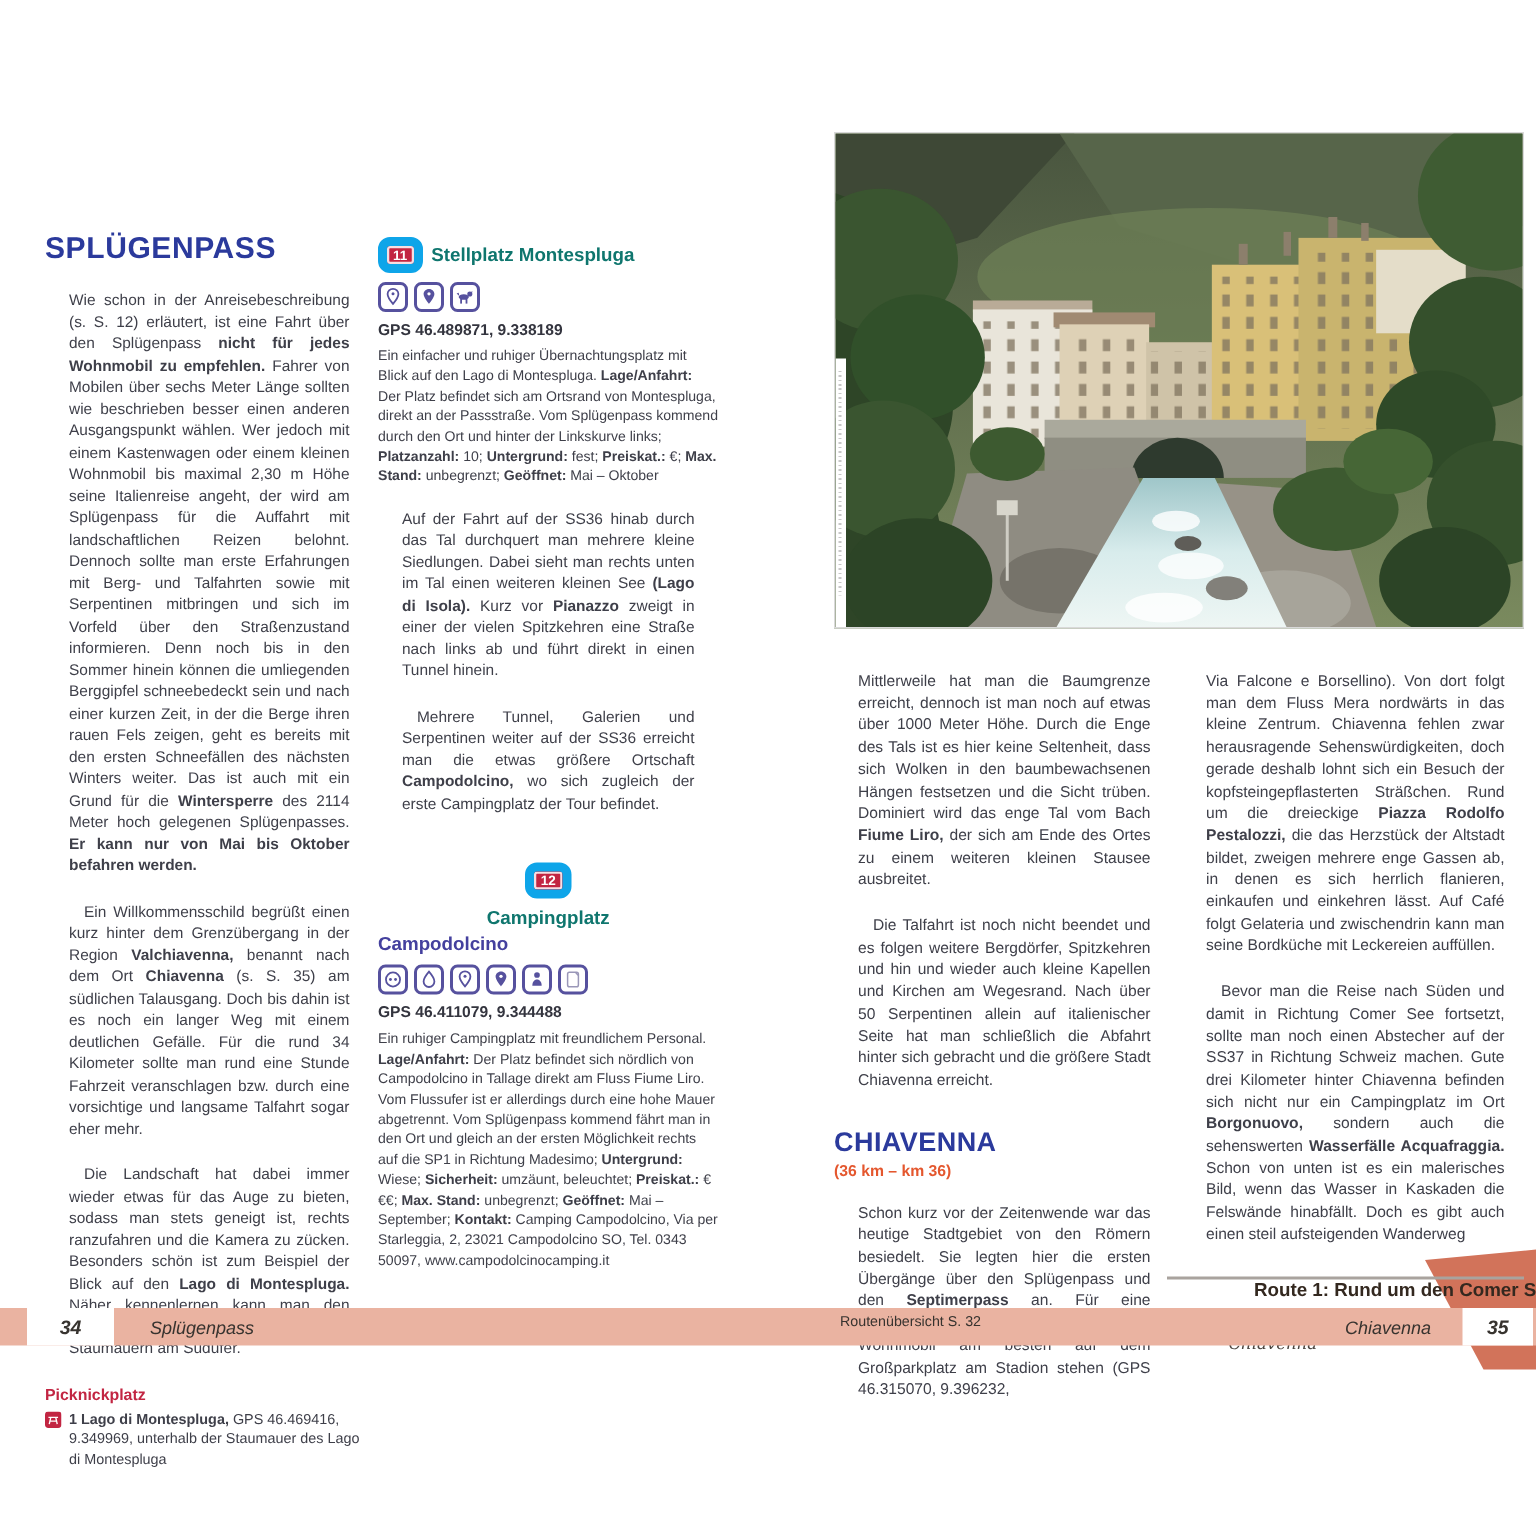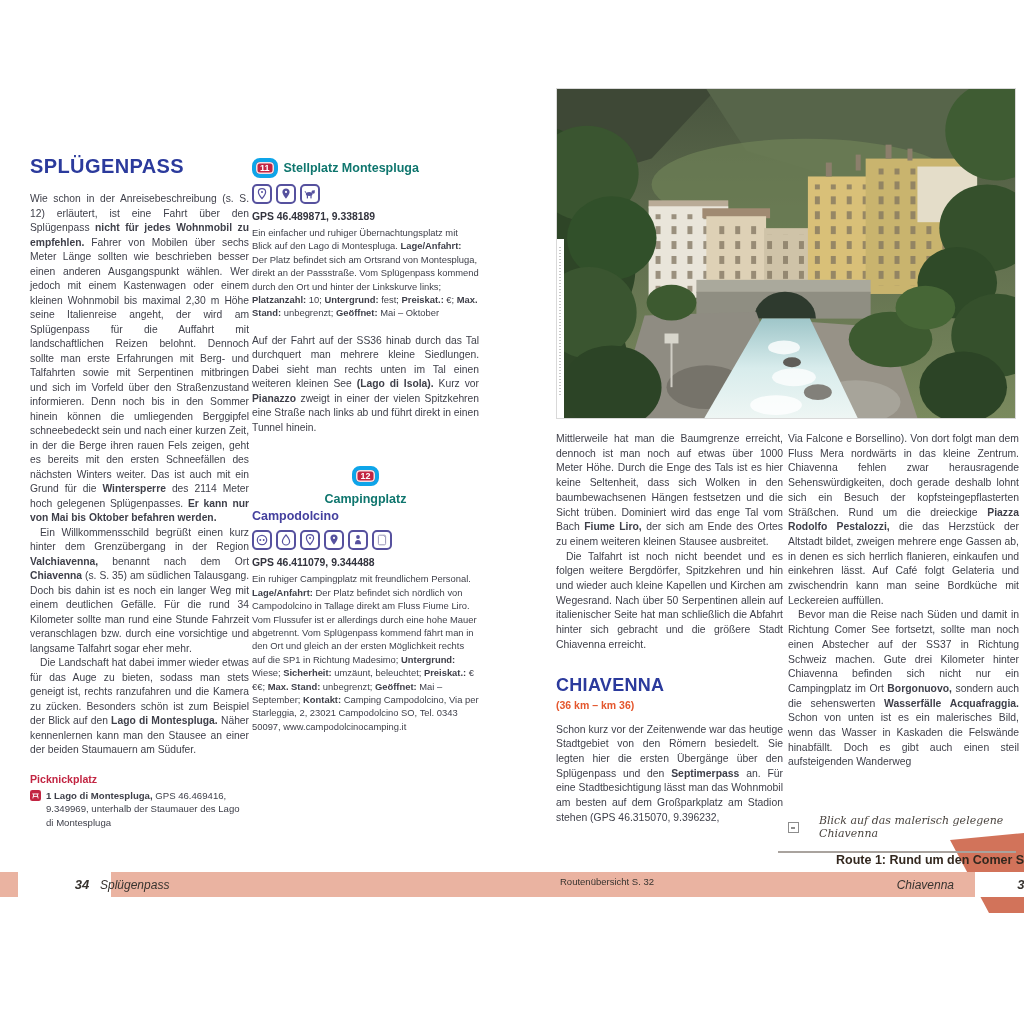--- a/index.html
+++ b/index.html
@@ -7,33 +7,33 @@
     width:1024px;height:1024px;position:relative;overflow:hidden;background:#ffffff;
     font-family:"Liberation Sans",sans-serif;color:#3e3f49;
     -webkit-font-smoothing:antialiased;
   }
   .col{position:absolute;}
   #col1{left:30px;top:155px;width:219px;}
   #col2{left:252px;top:158px;width:227px;}
   #colA{left:556px;top:432px;width:227px;}
   #colB{left:788px;top:432px;width:231px;}
 
-  .para{margin:0;text-align:justify;font-size:10.3px;line-height:14.5px;}
+  .para{margin:16px;text-align:justify;font-size:10.3px;line-height:14.5px;}
   .para.ind{text-indent:10px;}
   .colR .para{font-size:10.4px;line-height:14.7px;}
   .b{font-weight:bold;}
 
   h1.section{color:#2b3a9c;font-size:20px;font-weight:bold;letter-spacing:.4px;margin:0 0 14px 0;}
   h2.city{color:#2b3a9c;font-size:18px;font-weight:bold;letter-spacing:.3px;margin:22px 0 3px 0;}
   .km{color:#e4572e;font-weight:bold;font-size:10.5px;margin:0 0 12px 0;}
 
   .site-head{display:flex;align-items:center;gap:6px;margin:0 0 2px 0;}
   .badge{background:#c22542;color:#fff;font-weight:bold;font-size:9px;line-height:12px;
          border-radius:8px;padding:0 4px;min-width:9px;text-align:center;
-         box-shadow:inset 0 0 0 1.5px rgba(255,255,255,.85);border:4px solid #0ea5e9;}
+         box-shadow:inset 0 0 0 1.5px rgba(255,255,255,.85);border:6px solid #0ea5e9;}
   .site-title{color:#0f766e;font-weight:bold;font-size:12.5px;margin:0;line-height:15px;}
   .site-title2{color:#44409e;font-weight:bold;font-size:12.5px;margin:0 0 4px 0;line-height:15px;}
 
   .amenities{display:flex;gap:4px;margin:6px 0 7px 0;}
   .amenity{width:20px;height:20px;border:2px solid #56519e;border-radius:5px;background:#fff;
            display:flex;align-items:center;justify-content:center;box-sizing:border-box;}
   .amenity svg{width:14px;height:14px;}
 
   .gps{font-weight:bold;font-size:10.4px;color:#33343e;margin:1px 0 4px 0;}
   .info{font-size:9.4px;line-height:13.4px;text-align:left;margin:0 0 14px 0;}
@@ -54,23 +54,23 @@
   .cap-box{width:9px;height:9px;border:1px solid #8d8d8d;position:relative;flex:0 0 auto;}
   .cap-box::after{content:"";position:absolute;left:2px;top:4px;width:4px;height:2px;background:#8d8d8d;}
 
   .route-line{position:absolute;left:778px;top:851px;width:238px;height:1.5px;background:#a9a39e;}
   .route-banner{position:absolute;left:836px;top:853px;white-space:nowrap;font-weight:bold;
                 font-size:12.5px;color:#33281f;}
   .route-tab{position:absolute;right:0;top:831px;width:90px;height:90px;}
 
   .footer-bar{position:absolute;left:0;top:872px;width:1024px;height:25px;background:#eab3a1;}
   .pagebox{position:absolute;top:0;height:25px;background:#fff;display:flex;align-items:center;
-           justify-content:center;font-weight:bold;font-style:italic;font-size:13px;color:#37332f;padding-left:35px;}
+           justify-content:center;font-weight:bold;font-style:italic;font-size:13px;color:#37332f;}
   .pagebox.left{left:18px;width:58px;}
-  .pagebox.right{left:975px;width:29px;}
+  .pagebox.right{left:975px;width:47px;}
   .flabel{position:absolute;top:0;height:25px;display:flex;align-items:center;font-style:italic;
           font-size:12px;color:#37332f;}
   .flabel.left-label{left:100px;}
   .flabel.right-label{right:70px;}
   .fcenter{position:absolute;left:560px;top:0;height:18px;display:flex;align-items:center;
            font-size:9.5px;color:#37332f;text-align:center;}
 </style>
 </head>
 <body>
 
@@ -120,20 +120,21 @@
             <polygon points="3.2,6.4 1.4,4.6 2.8,4.2"></polygon>
           </g>
         </svg>
       </span>
     </div>
   <div class="gps">GPS 46.489871, 9.338189</div>
   <div class="info"><span>Ein einfacher und ruhiger Übernachtungsplatz mit Blick auf den Lago di Montespluga. </span><span class="b">Lage/Anfahrt:</span><span> Der Platz befindet sich am Ortsrand von Montespluga, direkt an der Passstraße. Vom Splügenpass kommend durch den Ort und hinter der Linkskurve links; </span><span class="b">Platzanzahl:</span><span> 10; </span><span class="b">Untergrund:</span><span> fest; </span><span class="b">Preiskat.:</span><span> €; </span><span class="b">Max. Stand:</span><span> unbegrenzt; </span><span class="b">Geöffnet:</span><span> Mai – Oktober</span></div>
 
   <div>
       <p class="para"><span>Auf der Fahrt auf der SS36 hinab durch das Tal durchquert man mehrere kleine Siedlungen. Dabei sieht man rechts unten im Tal einen weiteren kleinen See </span><span class="b">(Lago di Isola).</span><span> Kurz vor </span><span class="b">Pianazzo</span><span> zweigt in einer der vielen Spitzkehren eine Straße nach links ab und führt direkt in einen Tunnel hinein.</span></p>
+      <p class="para ind"><span>Mehrere Tunnel, Galerien und Serpentinen weiter auf der SS36 erreicht man die etwas größere Ortschaft </span><span class="b">Campodolcino,</span><span> wo sich zugleich der erste Campingplatz der Tour befindet.</span></p>
     </div>
 
   <div class="site-head" style="margin-top:31px;flex-direction:column;">
     <span class="badge">12</span>
     <h3 class="site-title">Campingplatz</h3>
   </div>
   <h3 class="site-title2">Campodolcino</h3>
   <div class="amenities">
       <span class="amenity">
         <svg viewBox="0 0 14 14">

